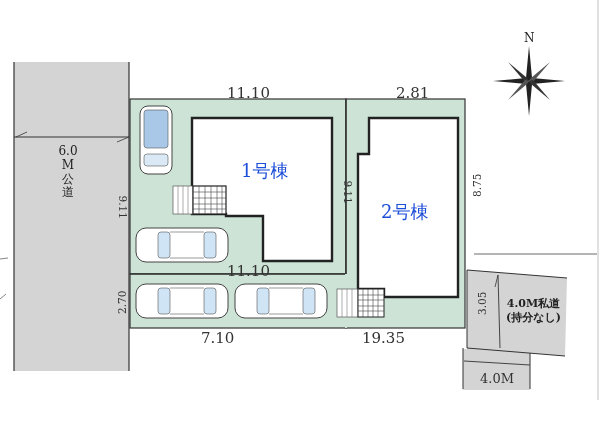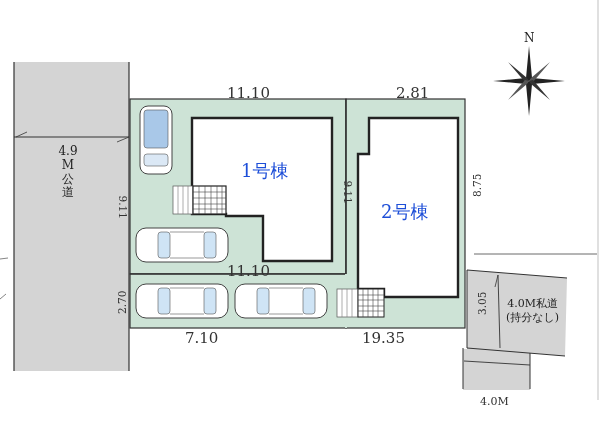--- a/index.html
+++ b/index.html
@@ -6,21 +6,21 @@
   body { width:600px; height:444px; position:relative; overflow:hidden;
          font-family:"DejaVu Serif","Liberation Serif",serif; color:#222; }
   svg { position:absolute; left:0; top:0; }
   .lbl { position:absolute; font-size:15px; color:#333; white-space:nowrap; line-height:1; }
   .vlbl { position:absolute; font-size:10.5px; color:#333; white-space:nowrap; line-height:1;
           transform:rotate(-90deg); transform-origin:center center; }
   .vlbl-r { position:absolute; font-size:10.5px; color:#333; white-space:nowrap; line-height:1;
           transform:rotate(90deg); transform-origin:center center; }
   .house-label { position:absolute; font-size:18px; color:#1d4ed8; white-space:nowrap; }
   .road-label-v { position:absolute; font-size:12px; color:#222; text-align:center; line-height:1.15; width:20px; }
-  .priv-label { position:absolute; font-size:11px; color:#222; text-align:center; line-height:1.25; white-space:nowrap; }
+  .priv-label { position:absolute; font-size:11px; color:#222; text-align:center; line-height:1.25; white-space:nowrap;font-weight:bold; }
   .north { position:absolute; font-size:12px; color:#222; }
 </style>
 </head>
 <body>
 
 <svg width="600" height="444" viewBox="0 0 600 444">
 
   <rect x="14" y="62" width="115" height="309" fill="#d4d4d4"></rect>
   <line x1="14" y1="62" x2="14" y2="371" stroke="#333" stroke-width="1.2"></line>
   <line x1="129" y1="62" x2="129" y2="371" stroke="#333" stroke-width="1.2"></line>
@@ -109,37 +109,37 @@
     <polygon points="-21,-19 -2,-3 0,0 -4,1" fill="#333"></polygon>
     <polygon points="21,-19 2,-3 0,0 4,1" fill="#555"></polygon>
     <polygon points="-21,19 -2,3 0,0 -4,-1" fill="#555"></polygon>
     <polygon points="21,19 2,3 0,0 4,-1" fill="#333"></polygon>
   </g>
 </svg>
 
 <div class="north" style="left:524px;top:31px;">N</div>
 
 <div class="road-label-v" style="left:58px;top:145px;">
-  <div>4.9</div>
+  <div>6.0</div>
   <div>M</div>
   <div>公</div>
   <div>道</div>
 </div>
 
 <div class="house-label" style="left:241px;top:159px;">1号棟</div>
 <div class="house-label" style="left:381px;top:200px;">2号棟</div>
 
 <div class="lbl" style="left:227px;top:86px;">11.10</div>
 <div class="lbl" style="left:396px;top:86px;">2.81</div>
 <div class="vlbl-r" style="left:111px;top:202px;">9.11</div>
 <div class="vlbl-r" style="left:336px;top:187px;">9.11</div>
 <div class="vlbl" style="left:466px;top:180px;">8.75</div>
 <div class="lbl" style="left:227px;top:264px;">11.10</div>
 <div class="vlbl" style="left:111px;top:297px;">2.70</div>
-<div class="lbl" style="left:185px;top:331px;">7.10</div>
+<div class="lbl" style="left:201px;top:331px;">7.10</div>
 <div class="lbl" style="left:362px;top:331px;">19.35</div>
 <div class="vlbl" style="left:471px;top:298px;">3.05</div>
 
 <div class="priv-label" style="left:506px;top:297px;">
   <div>4.0M私道</div>
   <div>(持分なし)</div>
 </div>
-<div class="lbl" style="left:480px;top:372px;font-size:11px;margin-top:24px;">4.0M</div>
+<div class="lbl" style="left:480px;top:372px;font-size:13px;">4.0M</div>
 
 </body></html>

